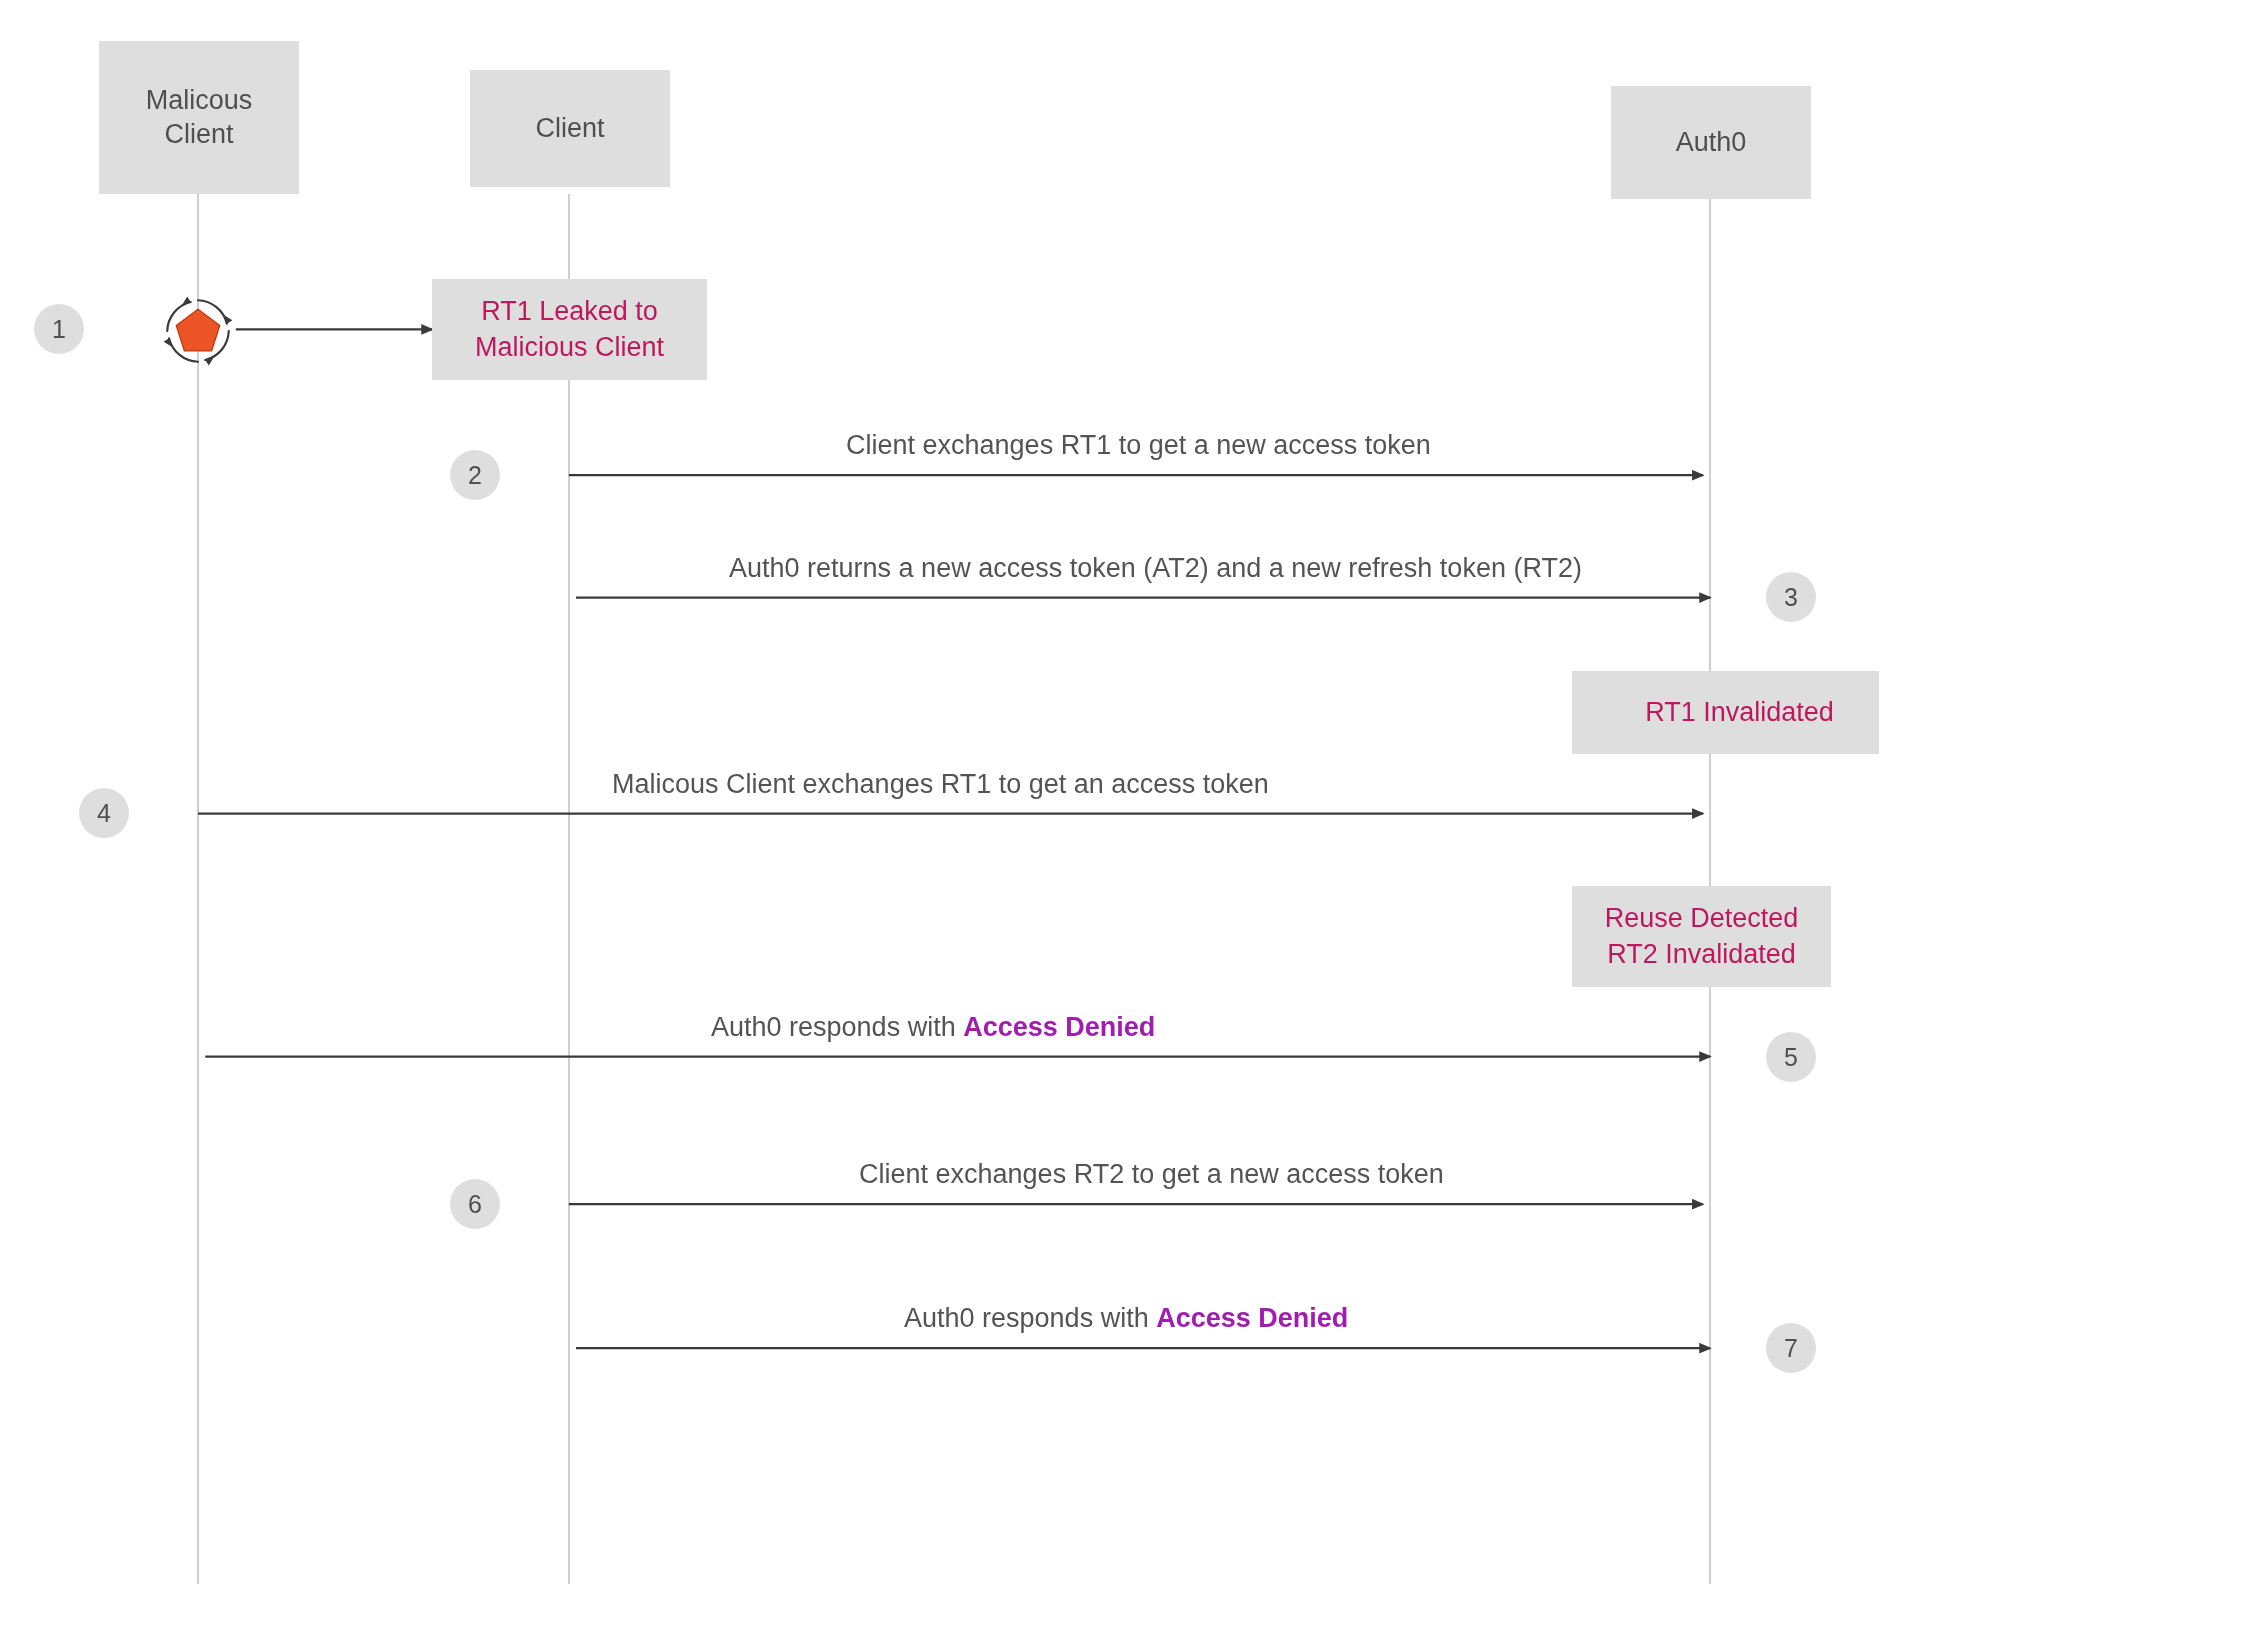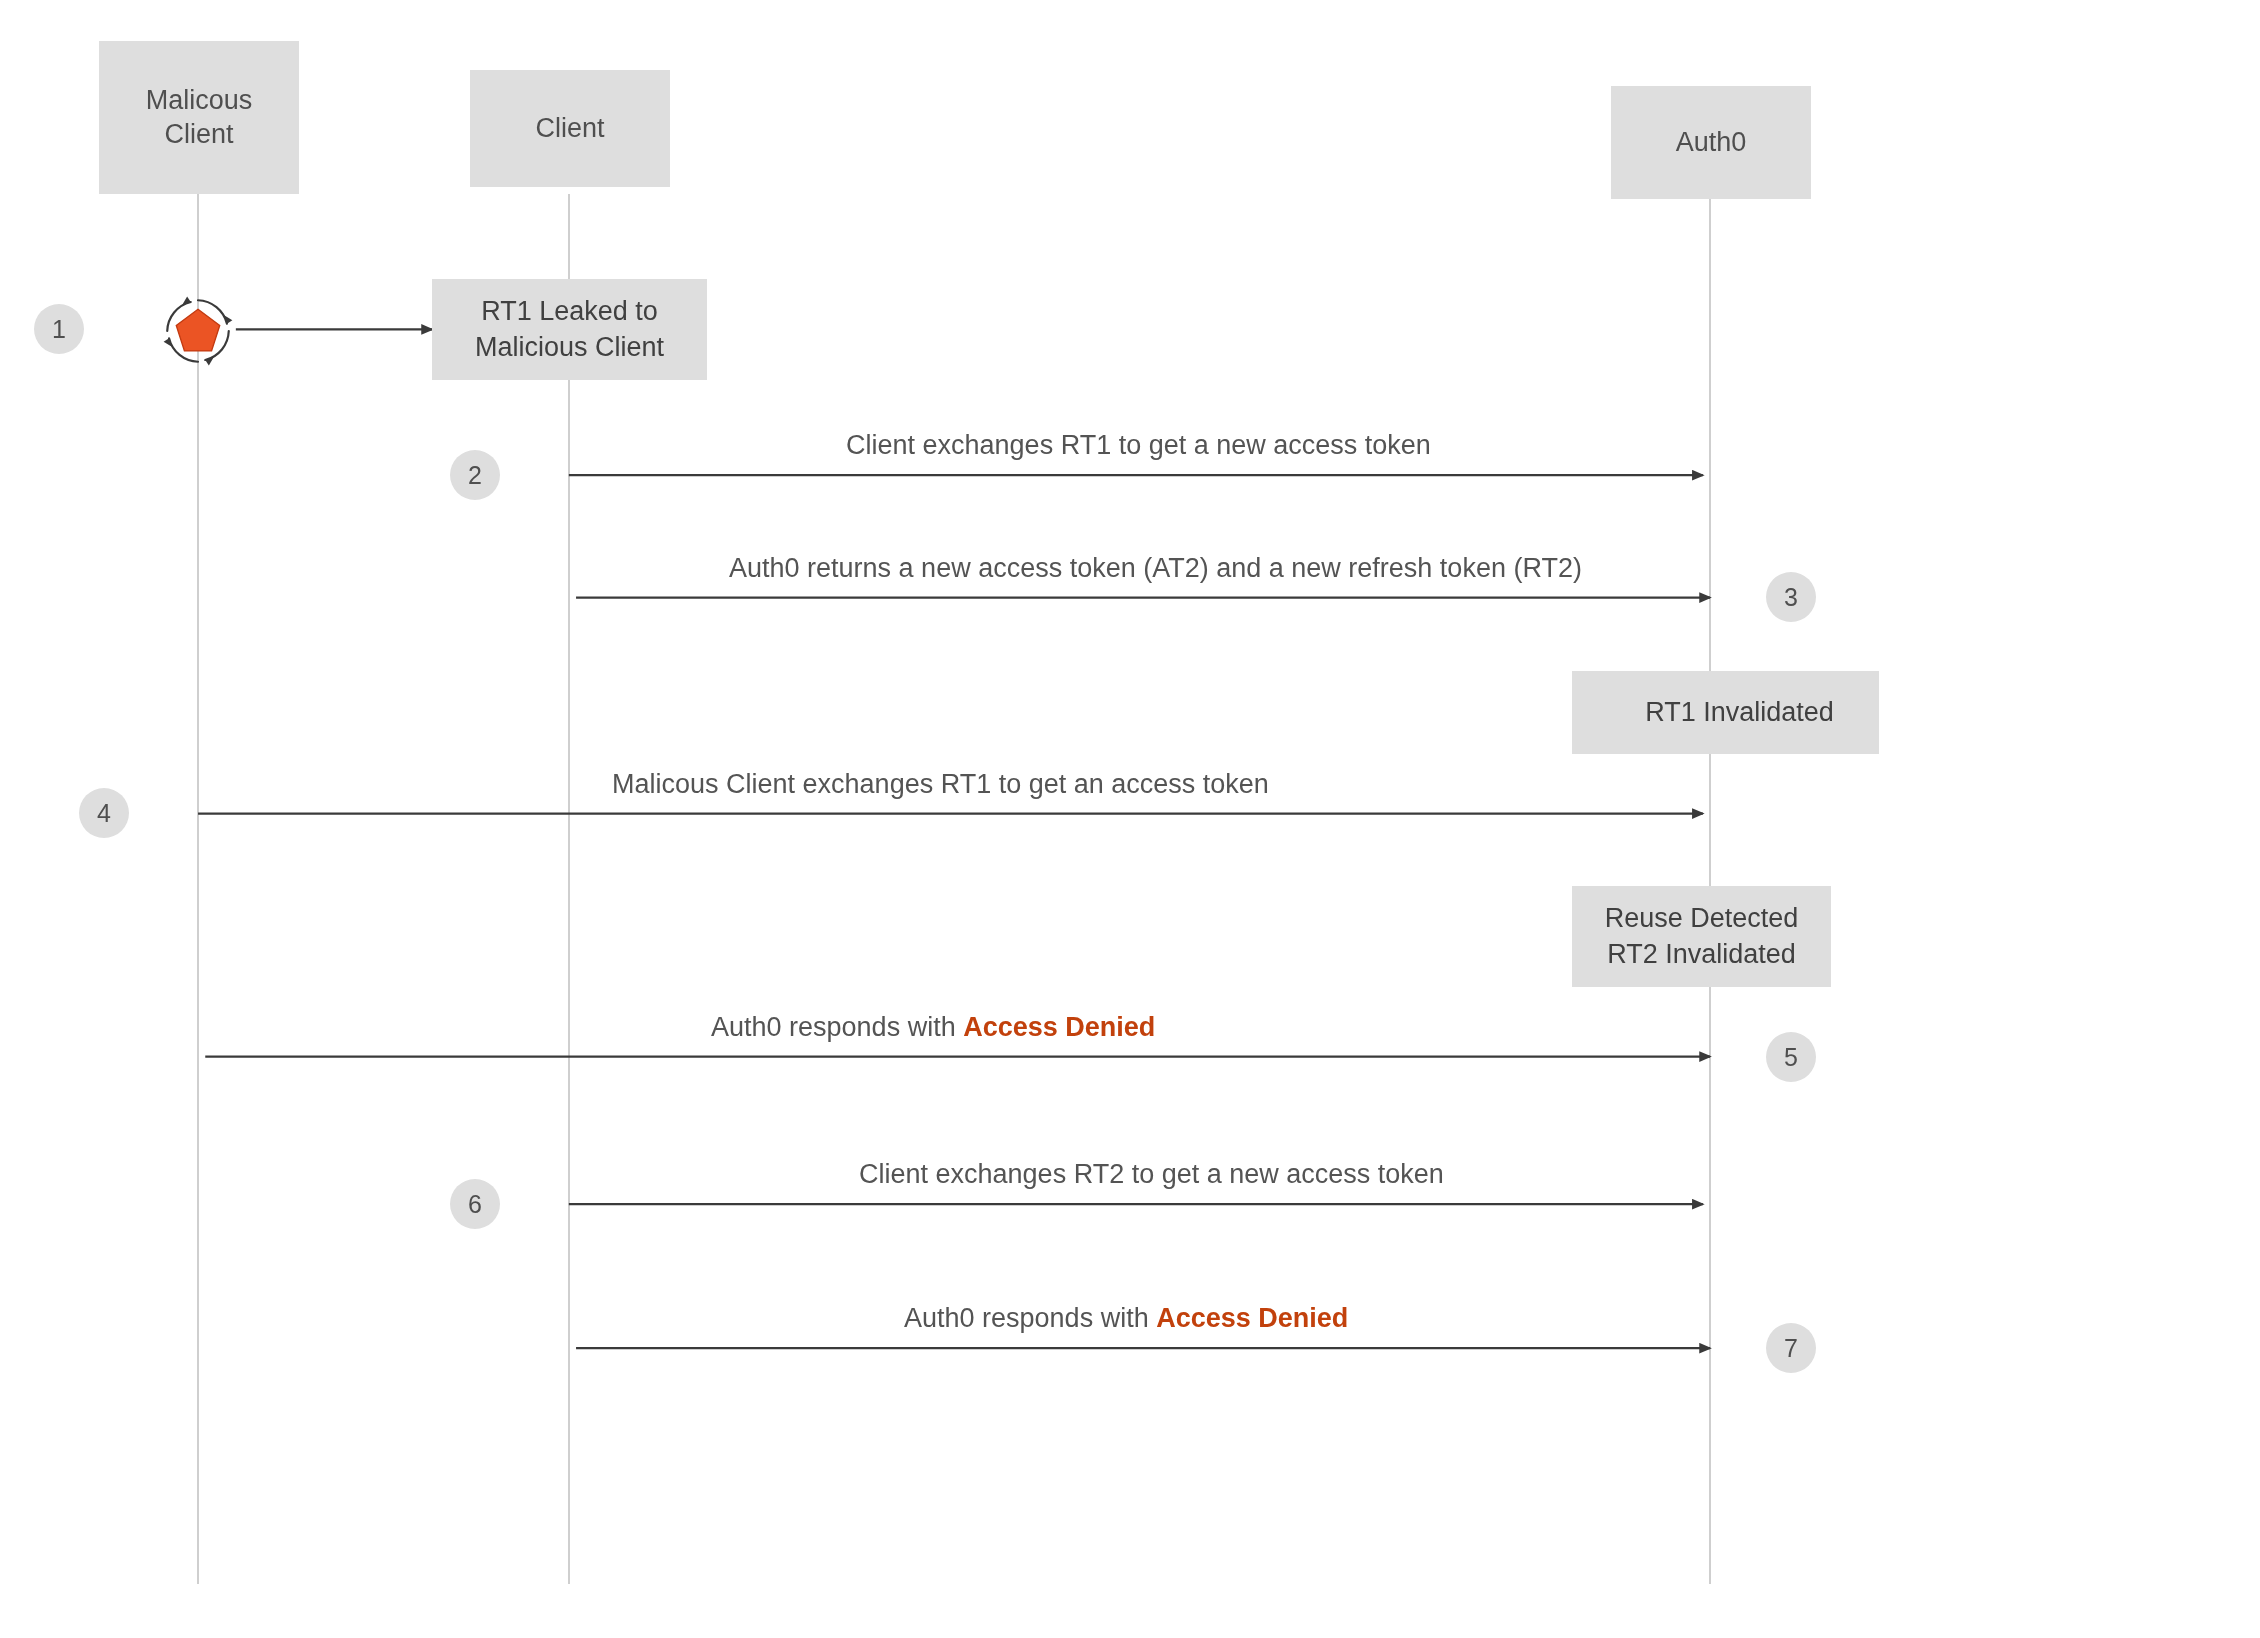--- a/index.html
+++ b/index.html
@@ -46,31 +46,31 @@
   }
   .note-box {
     position: absolute;
     background: #dedede;
     display: flex;
     align-items: center;
     justify-content: center;
     text-align: center;
     font-size: 27px;
     line-height: 1.3;
-    color: #404040;
+    color: #be185d;
     z-index: 3;
   }
   .msg-label {
     position: absolute;
     font-size: 27px;
     color: #545454;
     z-index: 4;
     white-space: nowrap;
   }
-  .msg-label .bold { font-weight: 600; color: #c2410c; }
+  .msg-label .bold { font-weight: 600; color: #a21caf; }
   .malicious-icon {
     position: absolute;
     z-index: 5;
     width: 76px;
     height: 76px;
   }
   svg.overlay {
     position: absolute;
     left: 0; top: 0;
     width: 2260px;

